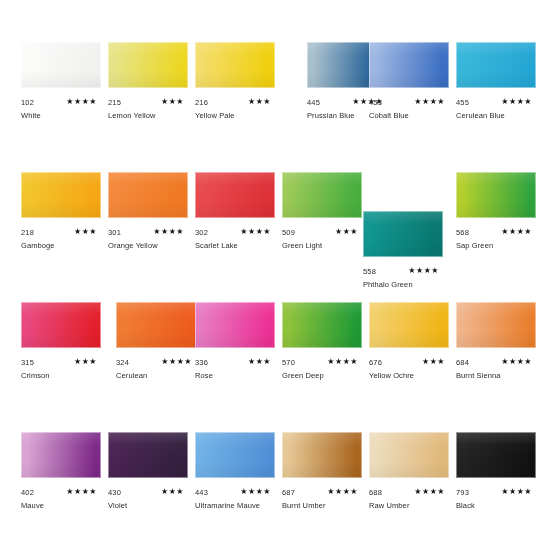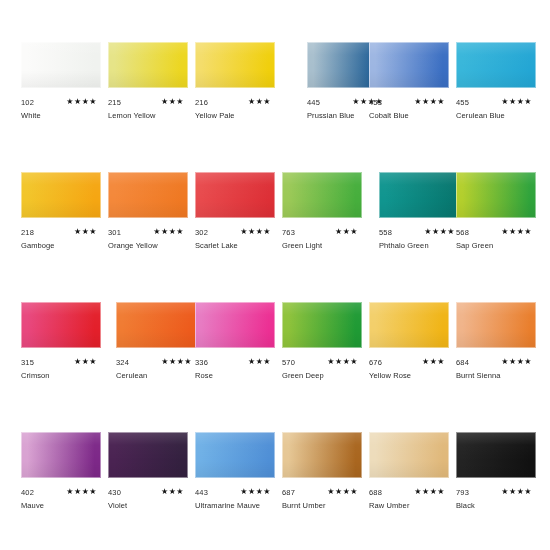--- a/index.html
+++ b/index.html
@@ -185,26 +185,26 @@
           <div class="stars">★★★★</div>
           <div class="pname">Scarlet Lake</div>
         </div>
       </div>
       <div class="cell" style="left: 282px;">
         <div class="swatch" style="background: linear-gradient(to right, rgb(156, 201, 87) 0%, rgb(156, 201, 87) 8%, rgb(70, 174, 60) 92%, rgb(70, 174, 60) 100%);">
           <div class="sheen"></div>
           <div class="edge"></div>
         </div>
         <div class="meta">
-          <div class="code">763</div>
+          <div class="code">509</div>
           <div class="stars">★★★</div>
           <div class="pname">Green Light</div>
         </div>
       </div>
-      <div class="cell" style="left: 379px;">
+      <div class="cell" style="left: 363px; margin-top: 39px;">
         <div class="swatch" style="background: linear-gradient(to right, rgb(16, 149, 143) 0%, rgb(16, 149, 143) 8%, rgb(7, 119, 111) 92%, rgb(7, 119, 111) 100%);">
           <div class="sheen"></div>
           <div class="edge"></div>
         </div>
         <div class="meta">
           <div class="code">558</div>
           <div class="stars">★★★★</div>
           <div class="pname">Phthalo Green</div>
         </div>
       </div>
@@ -266,21 +266,21 @@
         </div>
       </div>
       <div class="cell" style="left: 369px;">
         <div class="swatch" style="background: linear-gradient(to right, rgb(243, 207, 106) 0%, rgb(243, 207, 106) 8%, rgb(240, 180, 21) 92%, rgb(240, 180, 21) 100%);">
           <div class="sheen"></div>
           <div class="edge"></div>
         </div>
         <div class="meta">
           <div class="code">676</div>
           <div class="stars">★★★</div>
-          <div class="pname">Yellow Rose</div>
+          <div class="pname">Yellow Ochre</div>
         </div>
       </div>
       <div class="cell" style="left: 456px;">
         <div class="swatch" style="background: linear-gradient(to right, rgb(240, 180, 138) 0%, rgb(240, 180, 138) 8%, rgb(233, 126, 44) 92%, rgb(233, 126, 44) 100%);">
           <div class="sheen"></div>
           <div class="edge"></div>
         </div>
         <div class="meta">
           <div class="code">684</div>
           <div class="stars">★★★★</div>

